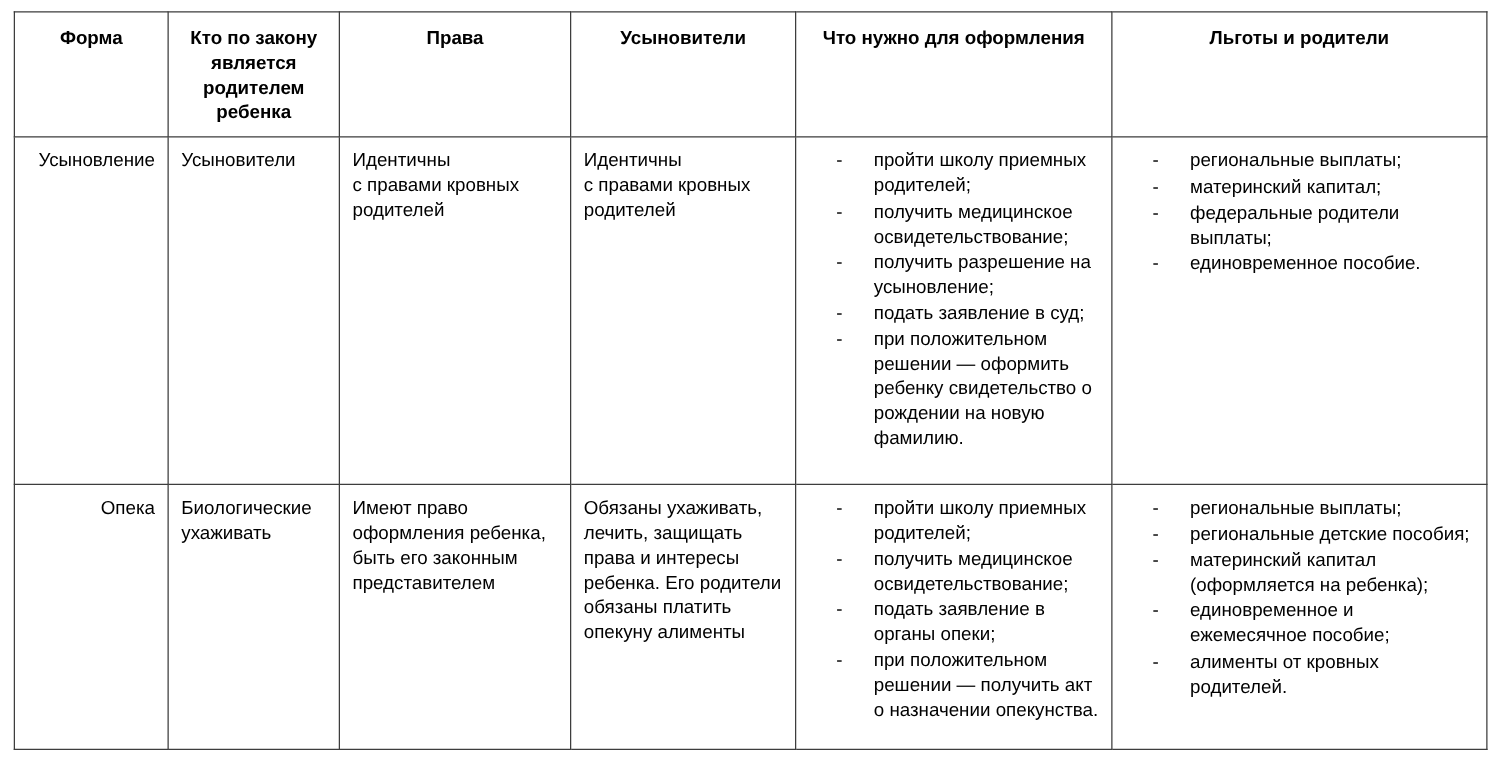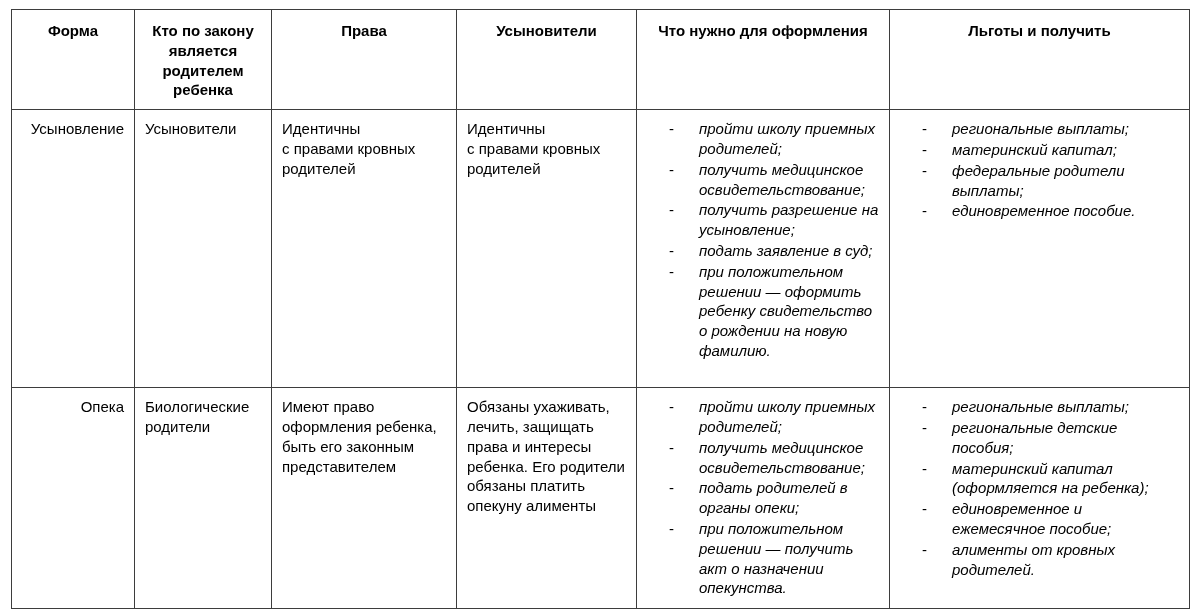--- a/index.html
+++ b/index.html
@@ -34,21 +34,21 @@
     padding-top: 11px;
   }
   td.center { text-align: right; }
   td.pre { white-space: pre-line; }
   .dash-list { display: block; }
   .dash-item { display: flex; margin: 0 0 1px 0; }
   .dash-item .marker {
     flex: 0 0 52px;
     padding-left: 22px;
   }
-  .dash-item .text { flex: 1 1 auto; font-style: italic; }
+  .dash-item .text { flex: 1 1 auto; }
   tr.hdr { height: 90px; }
   tr.r0 { height: 278px; }
   tr.r1 { height: 212px; }
 </style>
 </head>
 <body>
 
 <div class="page">
   <table class="compare">
     <colgroup>
@@ -59,21 +59,21 @@
       <col style="width:253px">
       <col style="width:300px">
     </colgroup>
     <thead>
       <tr class="hdr">
         <th>Форма</th>
         <th>Кто по закону является родителем ребенка</th>
         <th>Права</th>
         <th>Усыновители</th>
         <th>Что нужно для оформления</th>
-        <th>Льготы и получить</th>
+        <th>Льготы и родители</th>
       </tr>
     </thead>
     <tbody>
       <tr class="r0">
         <td class="center">Усыновление</td>
         <td>Усыновители</td>
         <td class="pre">Идентичны
 с правами кровных родителей</td>
         <td class="pre">Идентичны
 с правами кровных родителей</td>
@@ -117,36 +117,36 @@
               </div>
               <div class="dash-item">
                 <span class="marker">-</span>
                 <span class="text">единовременное пособие.</span>
               </div>
             </div>
         </td>
       </tr>
       <tr class="r1">
         <td class="center">Опека</td>
-        <td>Биологические родители</td>
+        <td>Биологические ухаживать</td>
         <td>Имеют право оформления ребенка, быть его законным представителем</td>
         <td>Обязаны ухаживать, лечить, защищать права и интересы ребенка. Его родители обязаны платить опекуну алименты</td>
         <td>
           <div class="dash-list">
               <div class="dash-item">
                 <span class="marker">-</span>
                 <span class="text">пройти школу приемных родителей;</span>
               </div>
               <div class="dash-item">
                 <span class="marker">-</span>
                 <span class="text">получить медицинское освидетельствование;</span>
               </div>
               <div class="dash-item">
                 <span class="marker">-</span>
-                <span class="text">подать родителей в органы опеки;</span>
+                <span class="text">подать заявление в органы опеки;</span>
               </div>
               <div class="dash-item">
                 <span class="marker">-</span>
                 <span class="text">при положительном решении — получить акт о назначении опекунства.</span>
               </div>
             </div>
         </td>
         <td>
           <div class="dash-list">
               <div class="dash-item">

